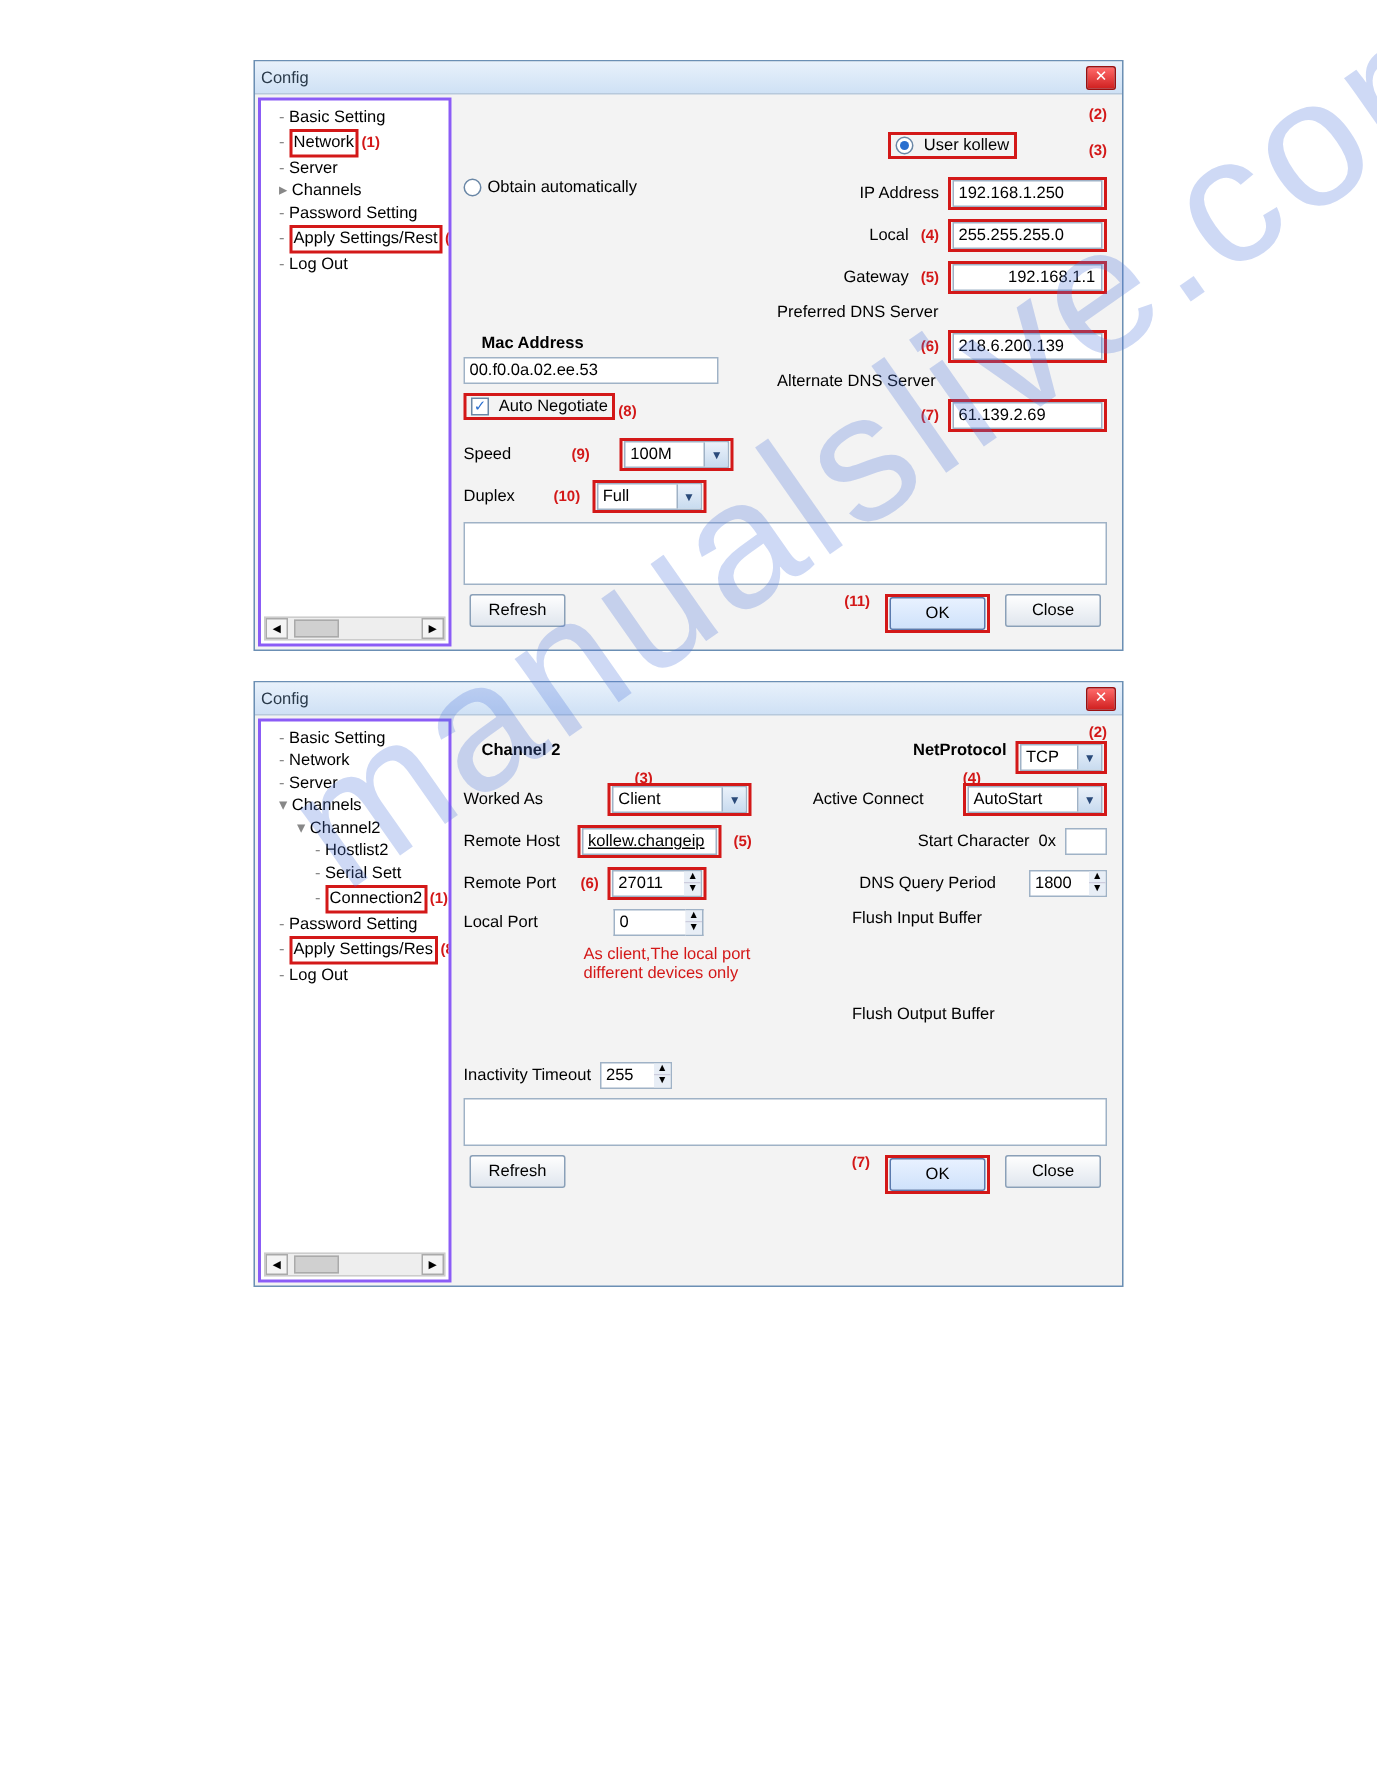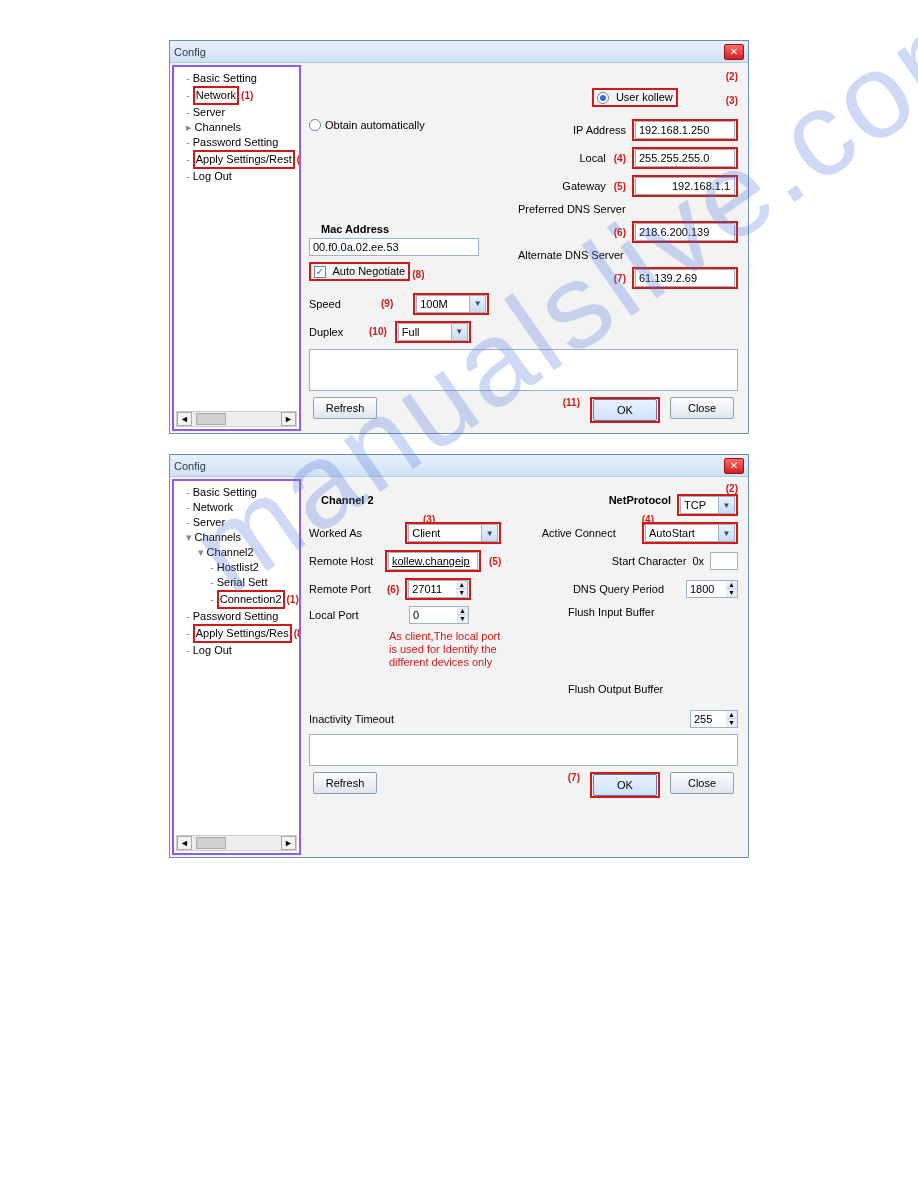--- a/index.html
+++ b/index.html
@@ -392,29 +392,28 @@
                   <div>▲</div>
                   <div>▼</div>
                 </span>
             </span>
           </span>
           <span class="lab" style="width:170px; text-align:left;">Flush Input Buffer</span>
         </div>
 
         <div class="notetxt" style="margin-left:80px;">
           <div>As client,The local port</div>
-          <div>is used for Identify the</div>
           <div>different devices only</div>
         </div>
 
         <div class="row" style="justify-content:flex-end; margin-top:14px;">
           <span class="lab" style="width:170px; text-align:left;">Flush Output Buffer</span>
         </div>
 
-        <div class="row" style="gap:6px; margin-top:15px;justify-content:space-between;">
+        <div class="row" style="gap:6px; margin-top:26px;">
           <span class="lab">Inactivity Timeout</span>
           <span class="spin">
             <input class="tinput" style="width: 36px;" value="255">
             <span class="spinbtn">
                 <div>▲</div>
                 <div>▼</div>
               </span>
           </span>
         </div>
 

